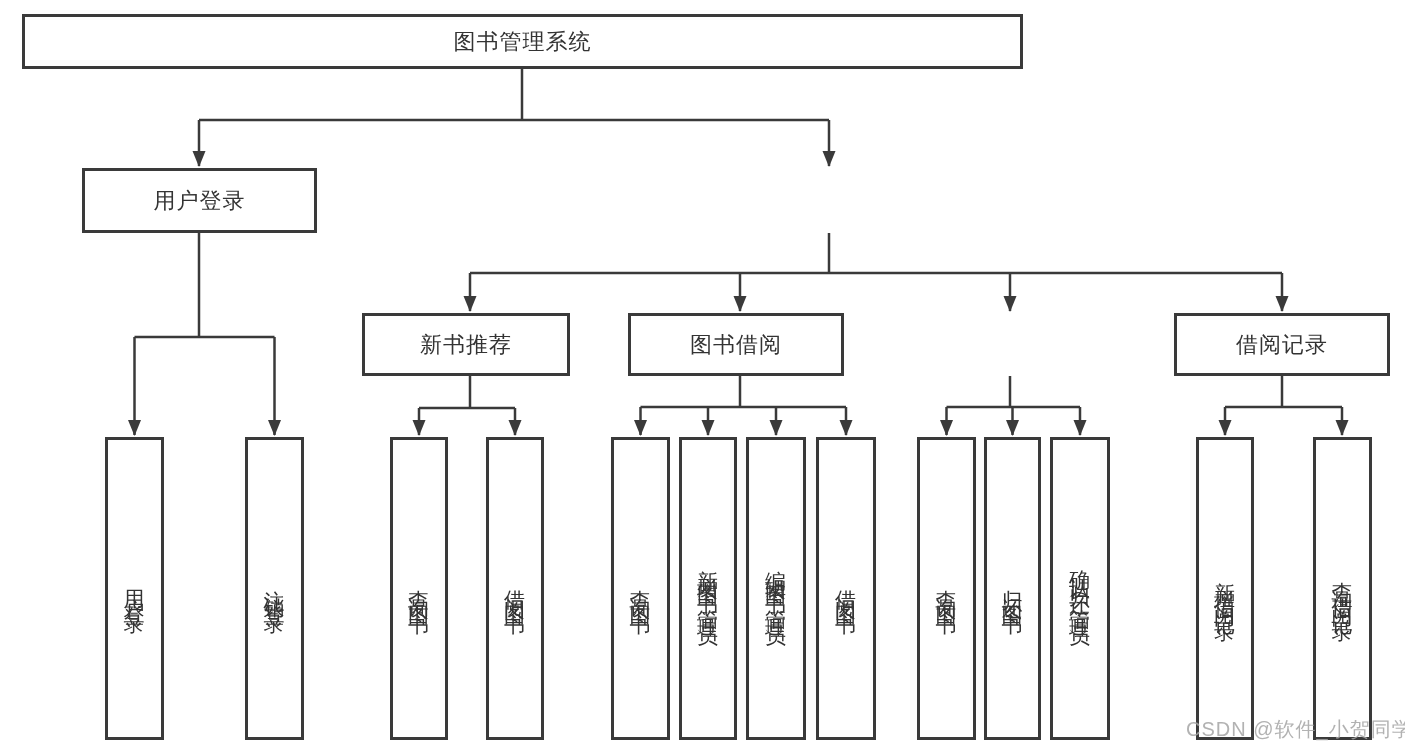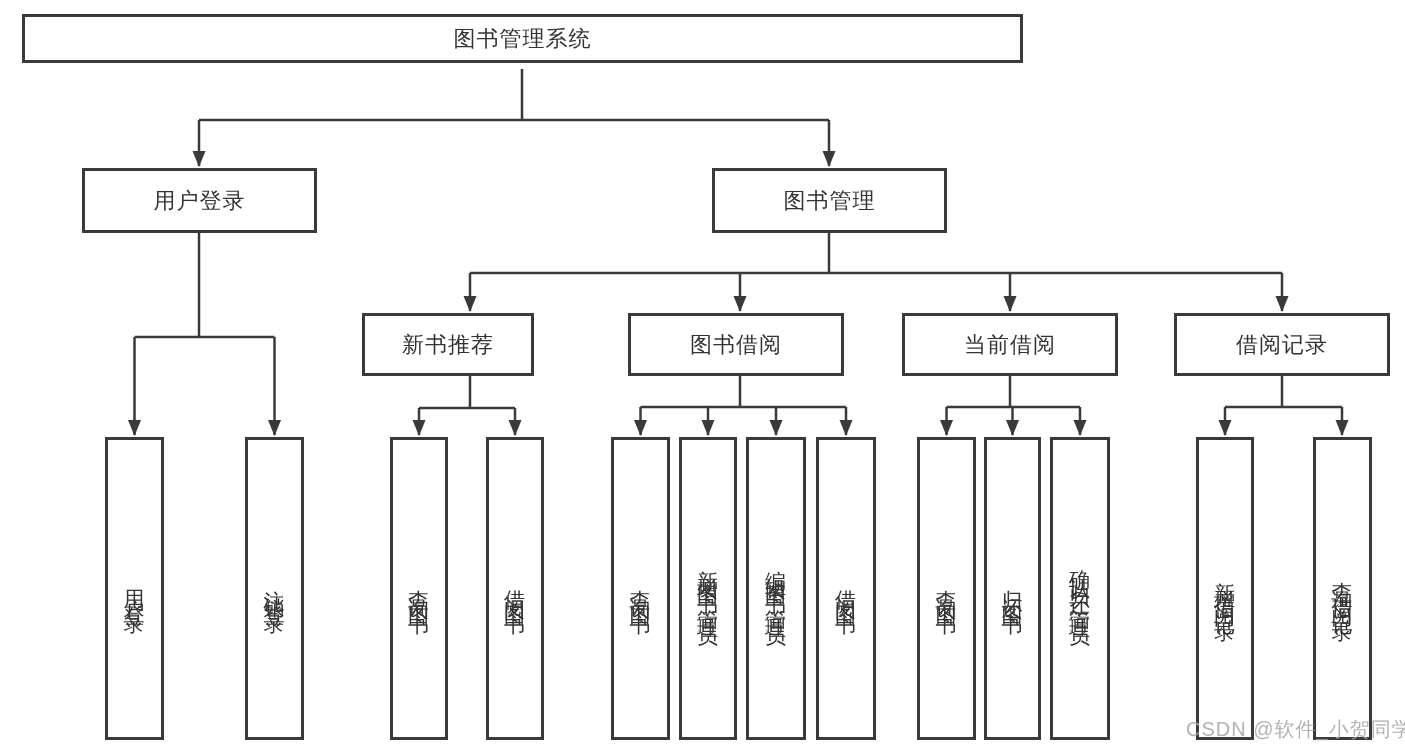--- a/index.html
+++ b/index.html
@@ -101,28 +101,26 @@
       <path d="M1012.5 407 V435" marker-end="url(#arw)"></path>
       <path d="M1080 407 V435" marker-end="url(#arw)"></path>
 
       <path d="M1282 376 V407"></path>
       <path d="M1225 407 H1342"></path>
       <path d="M1225 407 V435" marker-end="url(#arw)"></path>
       <path d="M1342 407 V435" marker-end="url(#arw)"></path>
     </g>
   </svg>
 
-  <div class="node" style="left:22px; top:14px; width:1001px; height:49px">图书管理系统</div>
+  <div class="node" style="left:22px; top:14px; width:1001px; height:55px">图书管理系统</div>
 
   <div class="node" style="left:82px; top:168px; width:235px; height:65px">用户登录</div>
-  <div class="node" style="left:712px; top:168px; width:235px; height:65px">图书管理</div>
 
-  <div class="node" style="left:362px; top:313px; width:172px; height:63px">新书推荐</div>
+  <div class="node" style="left:362px; top:313px; width:208px; height:63px">新书推荐</div>
   <div class="node" style="left:628px; top:313px; width:216px; height:63px">图书借阅</div>
-  <div class="node" style="left:902px; top:313px; width:216px; height:63px">当前借阅</div>
   <div class="node" style="left:1174px; top:313px; width:216px; height:63px">借阅记录</div>
 
   <div class="node vnode" style="left:105px; top:437px; width:59px; height:303px">用户登录</div>
   <div class="node vnode" style="left:245px; top:437px; width:59px; height:303px">注销登录</div>
 
   <div class="node vnode" style="left:390px; top:437px; width:58px; height:303px">查询图书</div>
   <div class="node vnode" style="left:486px; top:437px; width:58px; height:303px">借阅图书</div>
 
   <div class="node vnode" style="left:611px; top:437px; width:59px; height:303px">查询图书</div>
   <div class="node vnode" style="left:679px; top:437px; width:58px; height:303px">新增图书（管理员）</div>

